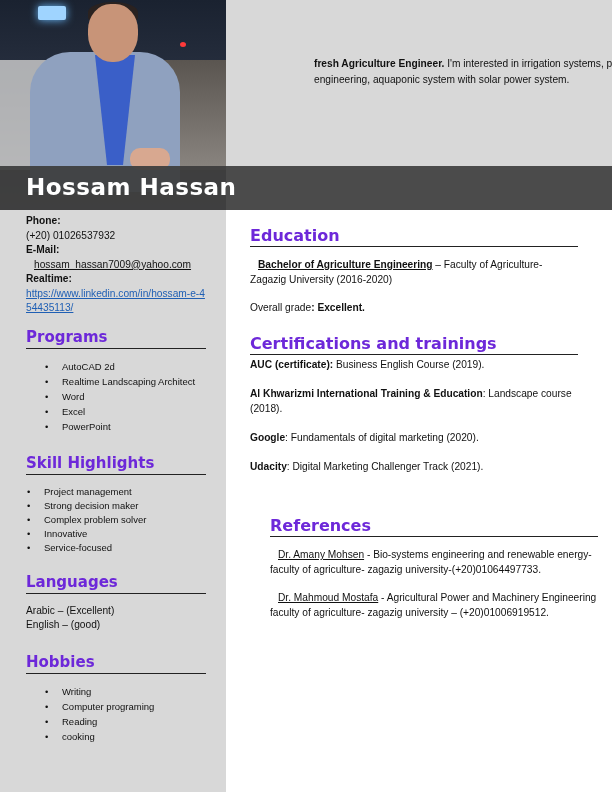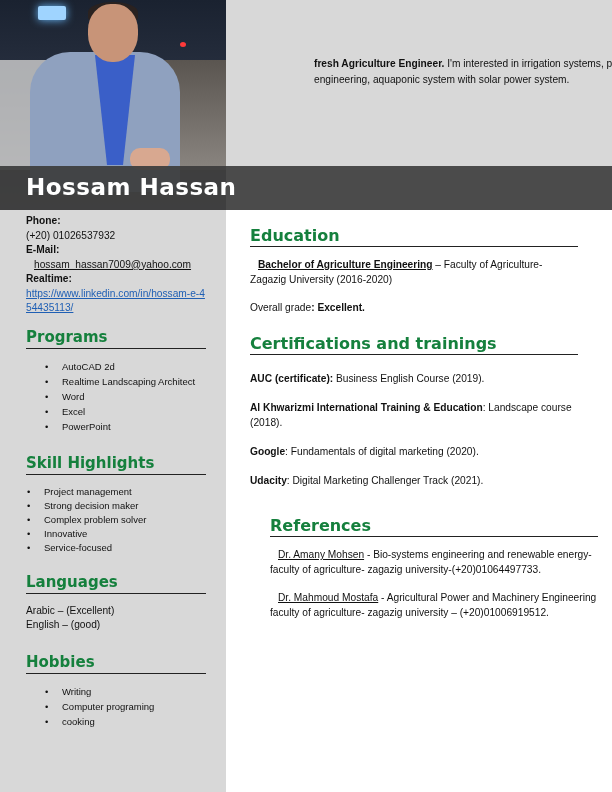--- a/index.html
+++ b/index.html
@@ -19,21 +19,21 @@
   .photo .hair { position:absolute; left:88px; top:2px; width:50px; height:20px; background:#2a2220; border-radius:50% 50% 20% 20%; }
   .photo .hands { position:absolute; left:130px; top:148px; width:40px; height:22px; background:#d8a890; border-radius:10px; }
   .namebar { position:absolute; left:0; top:166px; width:612px; height:44px; background:rgba(60,60,60,0.92); }
   .name { position:absolute; left:26px; top:174px; font-family:"DejaVu Sans", sans-serif; font-weight:bold; font-size:23px; color:#fff; letter-spacing:0.5px; }
   .summary { position:absolute; left:266px; top:56px; width:340px; font-size:10.2px; line-height:16px;margin-left:48px; }
   .summary b { font-weight:bold; }
   .side { position:absolute; left:26px; width:180px; font-size:10.2px; line-height:14.5px; }
   .label { font-weight:bold; }
   .link { color:#1f5fb4; text-decoration:underline; word-break:break-all; }
   .uline { text-decoration:underline;padding-left:8px; }
-  .sec { font-family:"DejaVu Sans", sans-serif; font-weight:bold; color:#15803d; font-size:15px; padding-bottom:3px; border-bottom:1px solid #222; }
+  .sec { font-family:"DejaVu Sans", sans-serif; font-weight:bold; color:#6d28d9; font-size:15px; padding-bottom:3px; border-bottom:1px solid #222; }
   .sec.main { font-size:16px; }
   ul { margin:0; padding:0; list-style:none; }
   li { position:relative; font-size:9.5px; line-height:15px; }
   li::before { content:"•"; position:absolute; left:-17px; }
   .main-col { position:absolute; left:250px; width:328px; font-size:10.2px; line-height:15px; }
   .para { margin:0; }
 </style>
 </head>
 <body>
 
@@ -96,37 +96,38 @@
     <div>Arabic – (Excellent)</div>
     <div>English – (good)</div>
   </div>
 </div>
 
 <div class="side" style="top:655px;">
   <div class="sec">Hobbies</div>
   <ul style="margin-top:10px; padding-left:36px;">
     <li>Writing</li>
     <li>Computer programing</li>
+    <li>Reading</li>
     <li>cooking</li>
   </ul>
 </div>
 
 <div class="main-col" style="top:228px;">
   <div class="sec main">Education</div>
   <p class="para" style="margin-top:10px;">
     <b class="uline">Bachelor of Agriculture Engineering</b><span> – Faculty of Agriculture-Zagazig University (2016-2020)</span>
   </p>
   <p class="para" style="margin-top:13px;">
     <span>Overall grade</span><b>: Excellent.</b>
   </p>
 </div>
 
 <div class="main-col" style="top:336px;">
   <div class="sec main">Certifications and trainings</div>
-  <p class="para" style="margin-top:16px;">
+  <p class="para" style="margin-top:2px;">
     <b>AUC (certificate):</b><span> Business English Course (2019).</span>
   </p>
   <p class="para" style="margin-top:14px;">
     <b>Al Khwarizmi International Training &amp; Education</b><span>: Landscape course (2018).</span>
   </p>
   <p class="para" style="margin-top:14px;">
     <b>Google</b><span>: Fundamentals of digital marketing (2020).</span>
   </p>
   <p class="para" style="margin-top:14px;">
     <b>Udacity</b><span>: Digital Marketing Challenger Track (2021).</span>

